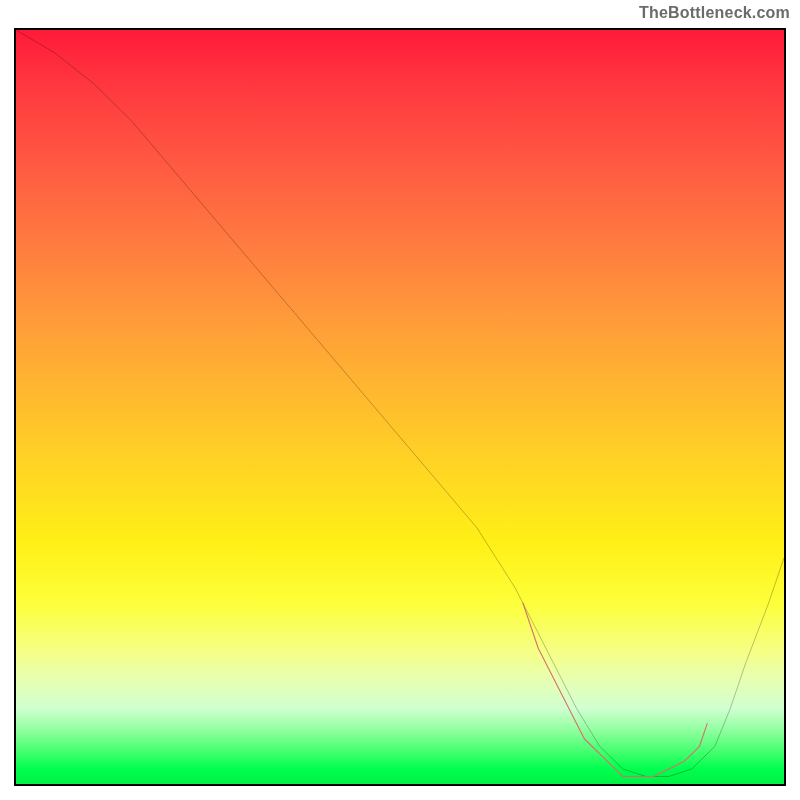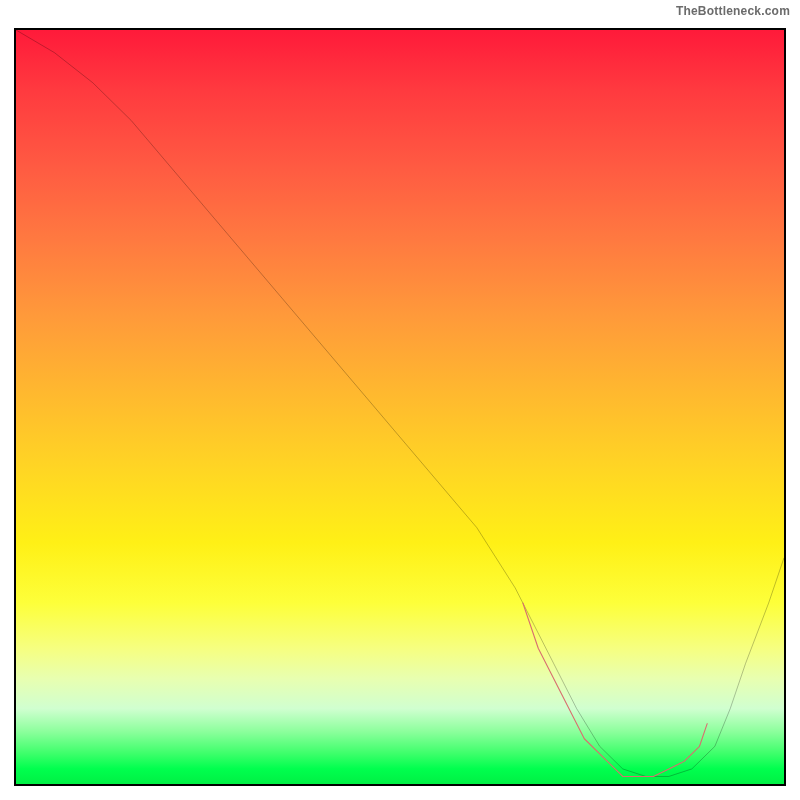--- a/index.html
+++ b/index.html
@@ -8,21 +8,21 @@
     height: 800px;
     background: #fff;
     font-family: Arial, sans-serif;
     position: relative;
     overflow: hidden;
   }
   .watermark {
     position: absolute;
     top: 4px;
     right: 10px;
-    font-size: 12px;
+    font-size: 16px;
     font-weight: 600;
     color: #6b6b6b;
     letter-spacing: 0.2px;
     z-index: 10;
   }
   .plot-frame {
     position: absolute;
     top: 28px;
     left: 14px;
     right: 14px;

